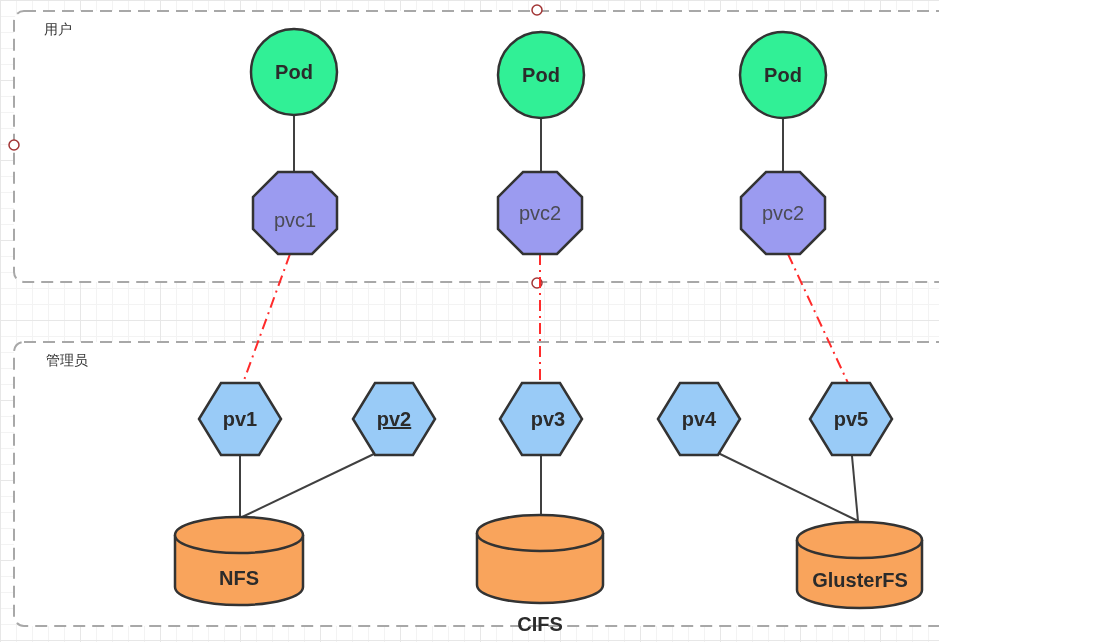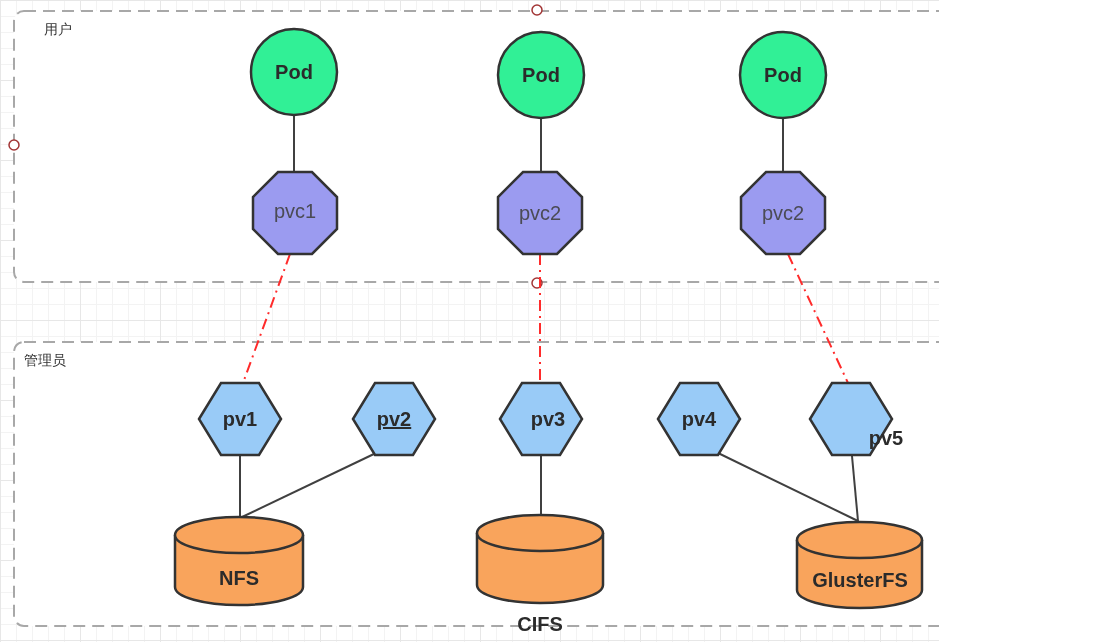--- a/index.html
+++ b/index.html
@@ -119,33 +119,33 @@
     <ellipse class="node" cx="239" cy="535" rx="64" ry="18" fill="#f9a45c"></ellipse>
 
     <path class="node" d="M477,533 L477,585 A63,18 0 0 0 603,585 L603,533" fill="#f9a45c"></path>
     <ellipse class="node" cx="540" cy="533" rx="63" ry="18" fill="#f9a45c"></ellipse>
 
     <path class="node" d="M797,540 L797,590 A62.5,18 0 0 0 922,590 L922,540" fill="#f9a45c"></path>
     <ellipse class="node" cx="859.5" cy="540" rx="62.5" ry="18" fill="#f9a45c"></ellipse>
   </svg>
 
   <div class="container-label" style="left:44px; top:22px;">用户</div>
-  <div class="container-label" style="left:24px; top:353px;">管理员</div>
+  <div class="container-label" style="left:46px; top:353px;">管理员</div>
 
   <div class="lbl bold" style="left:294px; top:72px;">Pod</div>
   <div class="lbl bold" style="left:541px; top:75px;">Pod</div>
   <div class="lbl bold" style="left:783px; top:75px;">Pod</div>
 
-  <div class="lbl pvc" style="left:295px; top:211px;">pvc1</div>
+  <div class="lbl pvc" style="left:295px; top:220px;">pvc1</div>
   <div class="lbl pvc" style="left:540px; top:213px;">pvc2</div>
   <div class="lbl pvc" style="left:783px; top:213px;">pvc2</div>
 
   <div class="lbl bold" style="left:240px; top:419px;">pv1</div>
   <div class="lbl bold" style="left:394px; top:419px;text-decoration:underline;">pv2</div>
   <div class="lbl bold" style="left:548px; top:419px;">pv3</div>
   <div class="lbl bold" style="left:699px; top:419px;">pv4</div>
-  <div class="lbl bold" style="left:851px; top:438px;margin-left:35px;">pv5</div>
+  <div class="lbl bold" style="left:851px; top:419px;">pv5</div>
 
   <div class="lbl bold" style="left:239px; top:578px;">NFS</div>
   <div class="lbl bold" style="left:540px; top:576px;margin-top:48px;">CIFS</div>
   <div class="lbl bold" style="left:860px; top:580px;">GlusterFS</div>
 
 </div>
 
 </body></html>

